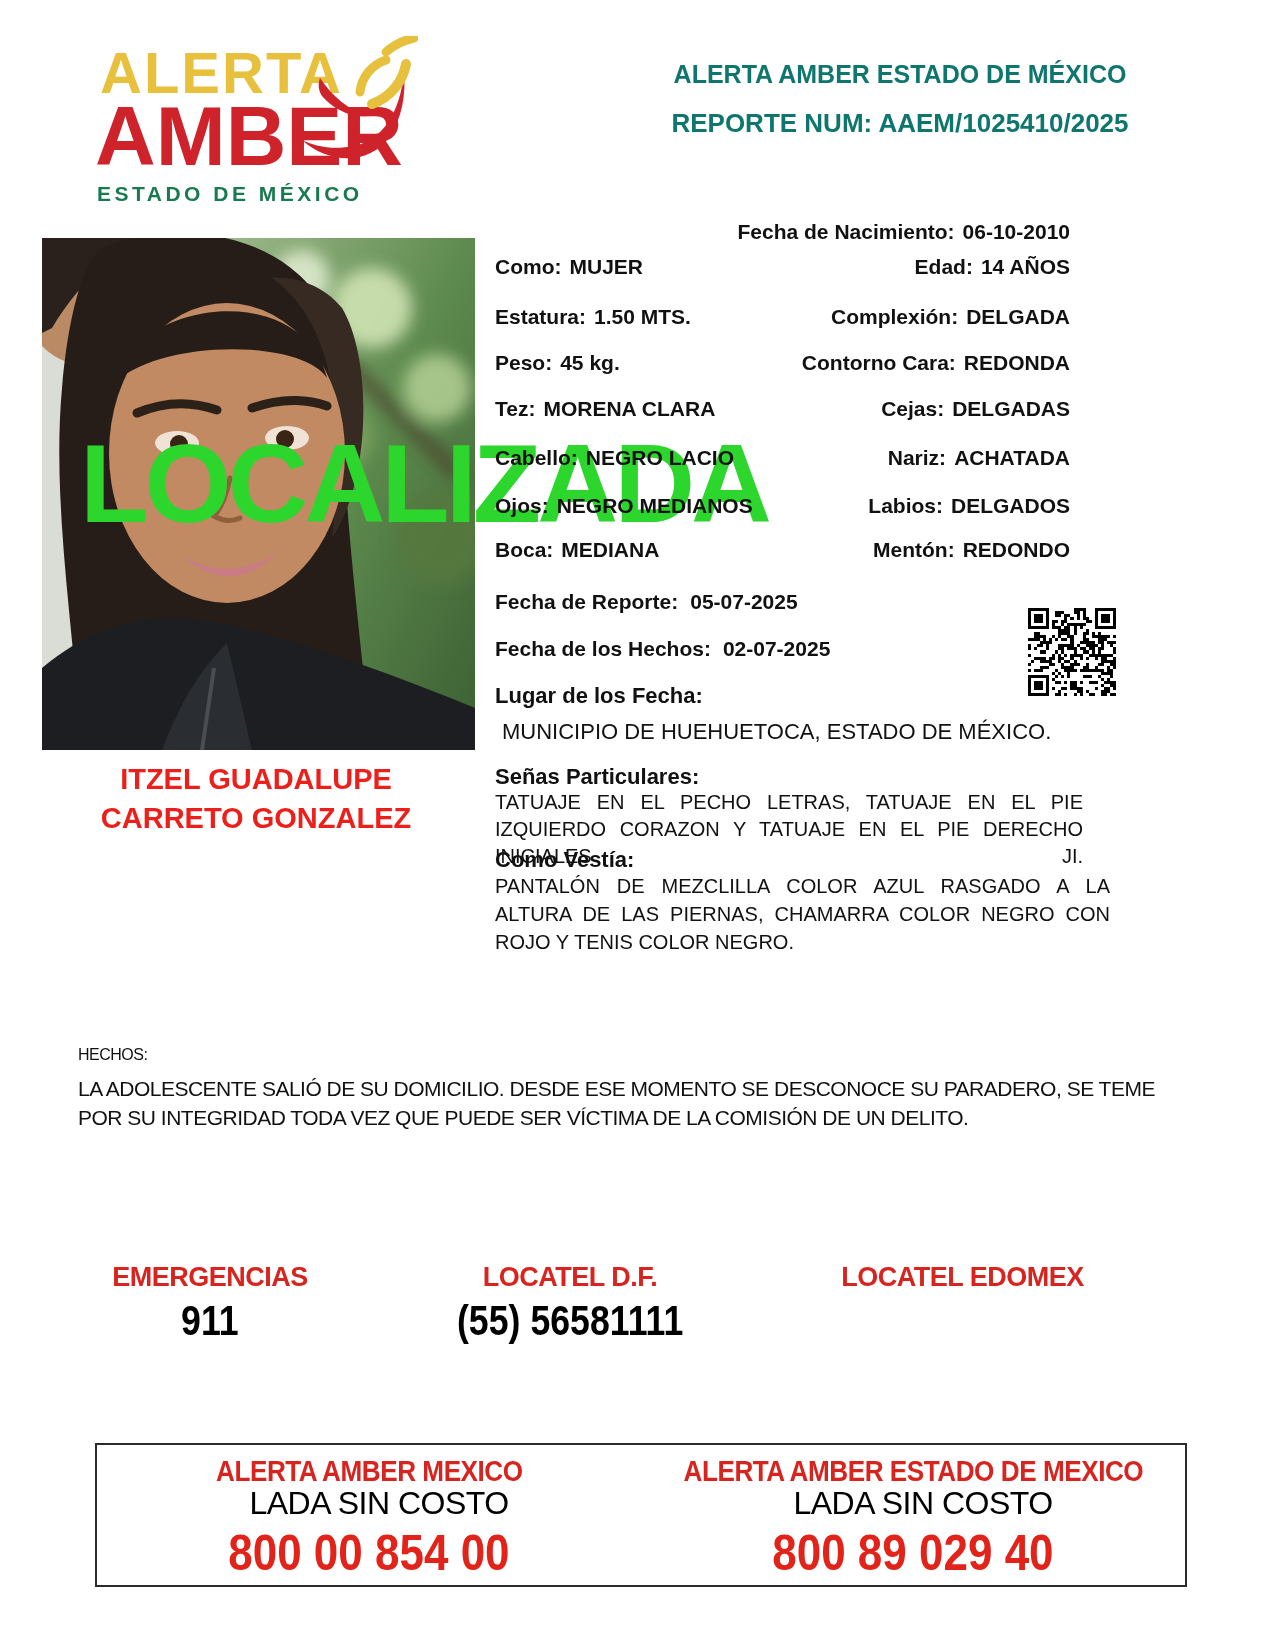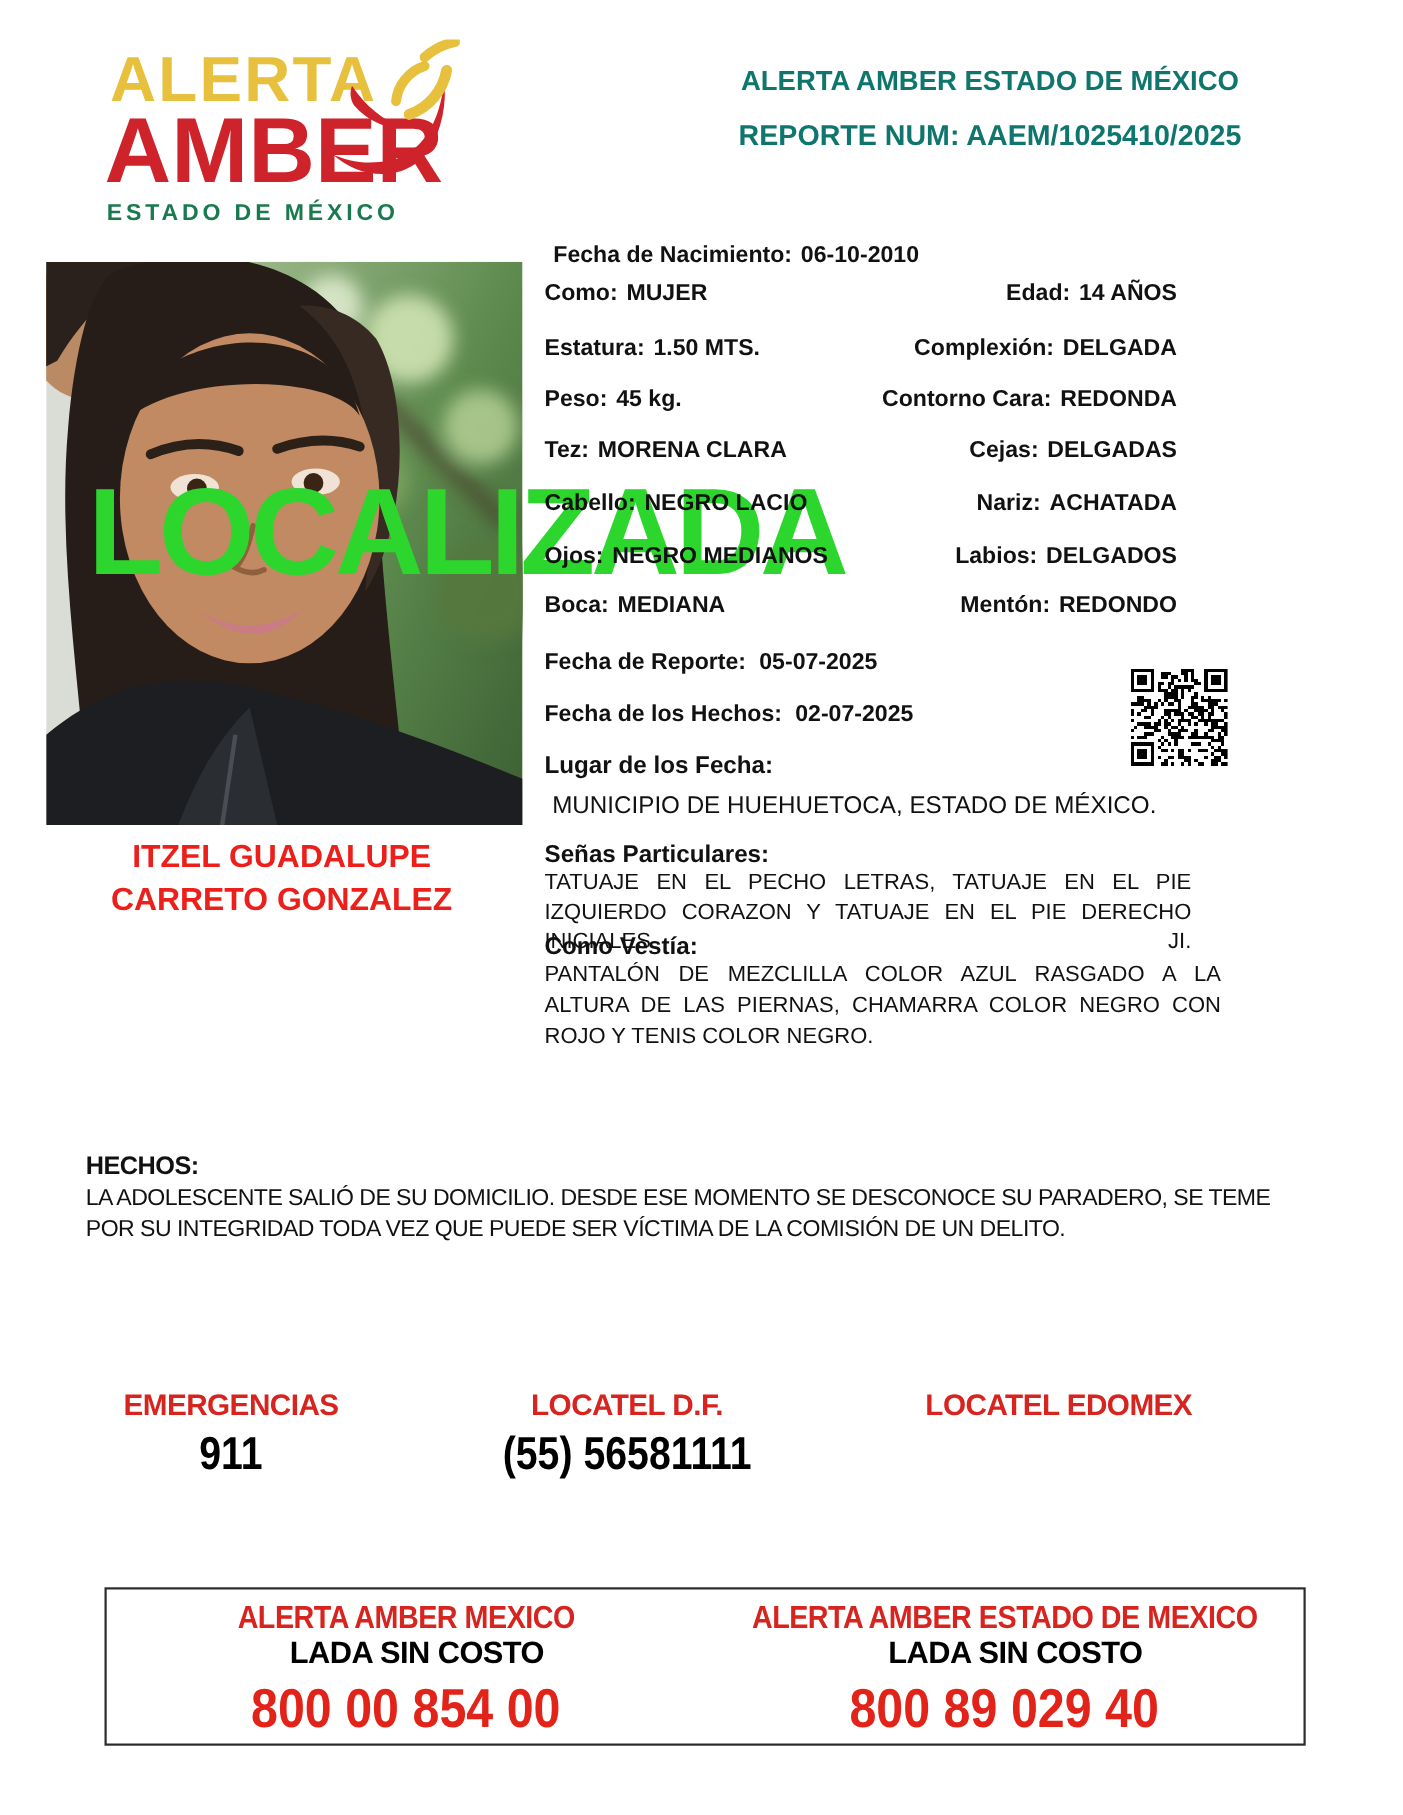--- a/index.html
+++ b/index.html
@@ -24,47 +24,47 @@
   .photo{left:42px;top:238px;width:433px;height:512px;z-index:1;}
   
   .watermark{left:80px;top:428px;font-size:112px;font-weight:bold;color:var(--watermark_green);
              letter-spacing:-4px;line-height:1;z-index:2;white-space:nowrap;}
   
   .subject-name{left:50px;top:760px;width:412px;text-align:center;font-size:29px;line-height:39px;
                 font-weight:bold;color:var(--name_red);z-index:3;}
   
   .drow{left:495px;width:575px;display:flex;justify-content:space-between;font-size:21px;font-weight:bold;z-index:3;}
   .drow .cell{display:flex;gap:8px;white-space:nowrap;}
-  .birth-row{left:495px;top:220px;width:575px;font-size:21px;font-weight:bold;z-index:3;}
+  .birth-row{left:495px;top:220px;width:575px;text-align:right;font-size:21px;font-weight:bold;z-index:3;}
   .birth-row span{margin-left:8px;}
   .date-line{left:495px;font-size:21px;font-weight:bold;z-index:3;}
   .date-line .val{margin-left:12px;}
   .sec-heading{left:495px;font-size:22px;font-weight:bold;z-index:3;}
   .lugar-text{left:502px;top:719px;width:600px;font-size:22px;z-index:3;}
   .senas-text{left:495px;top:789px;width:588px;font-size:20px;line-height:27px;text-align:justify;text-align-last:justify;z-index:3;}
   .vestia-text{left:495px;top:872px;width:615px;font-size:20px;line-height:28px;text-align:justify;z-index:3;}
   
   .qr{left:1028px;top:607px;width:88px;height:90px;z-index:3;}
   
-  .hechos-h{left:78px;top:1046px;font-size:23px;font-weight:bold;letter-spacing:-0.5px;}
+  .hechos-h{left:78px;top:1046px;font-size:16px;font-weight:normal;letter-spacing:-0.5px;}
   .hechos-t{left:78px;top:1074px;width:1105px;font-size:21px;line-height:29px;letter-spacing:-0.5px;}
   
   .em-col{text-align:center;}
   .em-col .em-label{font-size:27px;font-weight:bold;color:var(--label_red);letter-spacing:-0.5px;}
   .em-col .em-number{font-size:42px;font-weight:bold;color:#000;margin-top:4px;
                      display:inline-block;transform:scaleX(0.85);transform-origin:center;white-space:nowrap;}
   .em1{left:85px;top:1262px;width:250px;}
   .em2{left:425px;top:1262px;width:290px;}
   .em3{left:795px;top:1262px;width:335px;}
   
   .footer-box{left:95px;top:1443px;width:1088px;height:140px;border:2px solid #2b2b2b;display:flex;}
   .fb-col{flex:1;text-align:center;padding-top:10px;}
   .fb-title{font-size:29px;font-weight:bold;color:var(--label_red);letter-spacing:-0.5px;
             display:inline-block;transform:scaleX(0.9);transform-origin:center;white-space:nowrap;}
-  .fb-sub{font-size:28px;font-weight:bold;color:#000;letter-spacing:-0.5px;line-height:30px;padding-left:20px;}
+  .fb-sub{font-size:32px;font-weight:normal;color:#000;letter-spacing:-0.5px;line-height:30px;padding-left:20px;}
   .fb-num{font-size:50px;font-weight:bold;color:var(--number_red);margin-top:6px;
           display:inline-block;transform:scaleX(0.88);transform-origin:center;white-space:nowrap;}
 </style>
 </head>
 <body>
 
 <div id="poster">
 
   <div class="abs logo-w1">ALERTA</div>
   <div class="abs logo-w2">AMBER</div>

